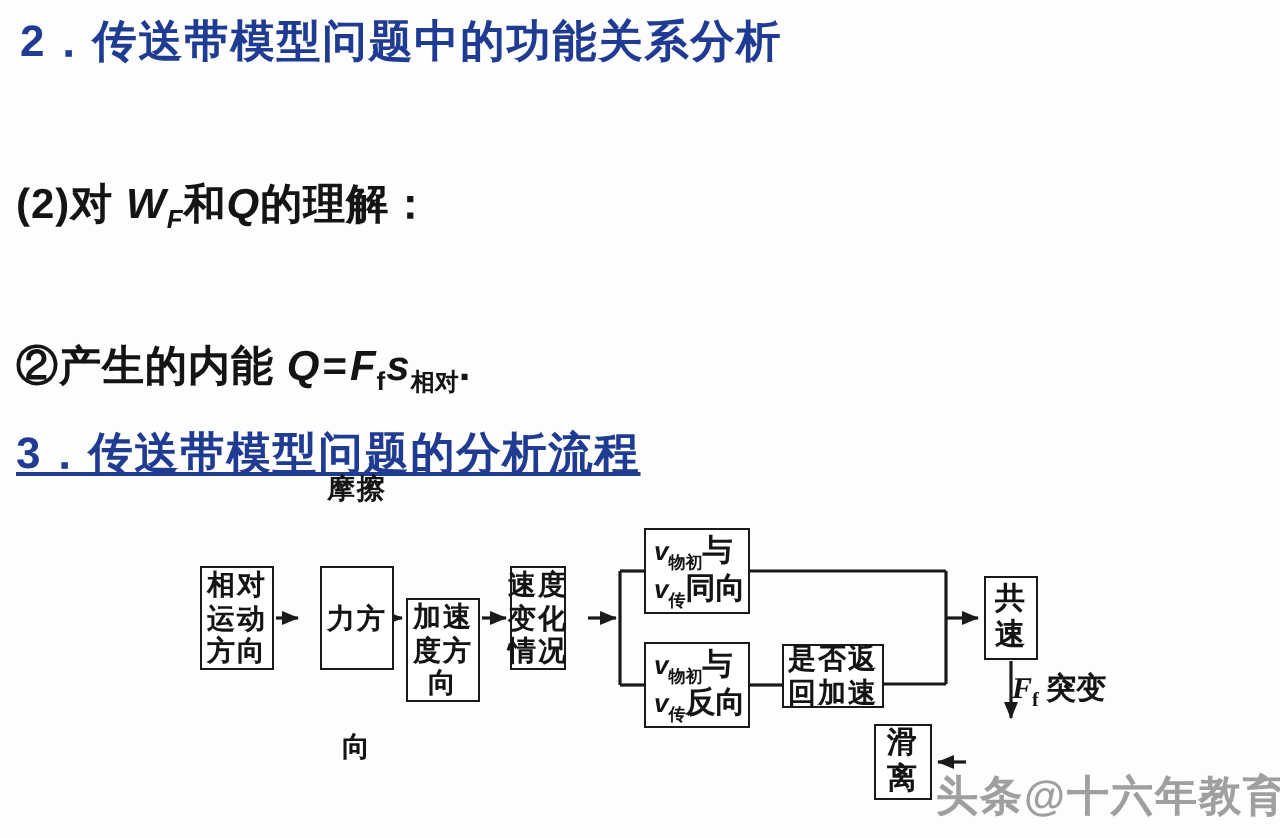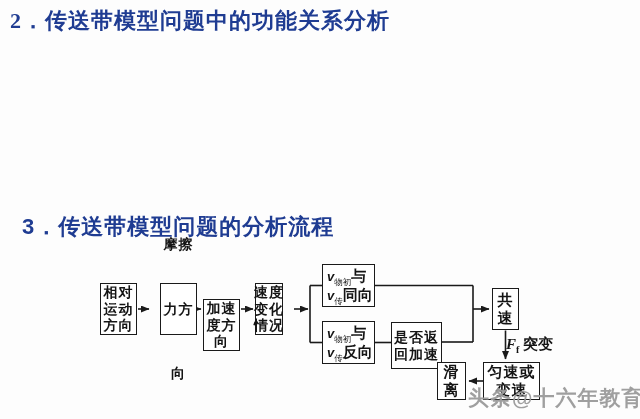--- a/index.html
+++ b/index.html
@@ -26,39 +26,47 @@
   #connectors{position:absolute;left:0;top:0;width:640px;height:164px;}
   .cl{stroke:var(--border);stroke-width:1.6;fill:none;}
   .ah{fill:var(--border);}
   .fbox{position:absolute;border:1.6px solid var(--border);background:#fff;
         box-sizing:border-box;display:flex;flex-direction:column;align-items:center;
         justify-content:center;font-weight:bold;color:var(--ink);}
   .fbox .r{line-height:1.2;font-size:14px;letter-spacing:1px;white-space:nowrap;}
   .fbox .rb{line-height:1.2;font-size:15px;letter-spacing:1px;white-space:nowrap;}
   .vrow{line-height:1.25;font-size:15px;white-space:nowrap;letter-spacing:0;}
   .vv{font-style:italic;font-weight:bold;font-size:13px;}
-  .vs{font-size:8.5px;font-weight:normal;}
+  .vs{font-size:8.5px;font-weight:bold;}
   #ff-label{position:absolute;left:506px;top:80px;font-size:15px;font-weight:bold;
             color:var(--ink);white-space:nowrap;font-family:Liberation Serif, serif;}
   #ff-label sub{font-size:10px;}
   #watermark{position:absolute;left:468px;top:129px;font-size:21px;font-weight:bold;
              color:var(--wm);letter-spacing:1px;white-space:nowrap;z-index:5;opacity:.95;}
 </style>
 </head>
 <body>
 
 <div id="slide">
 
-  <div class="hline" style="left:10px;top:6px;font-family:Liberation Serif, serif;">2．传送带模型问题中的功能关系分析</div>
+  <div class="hline" style="left:10px;top:6px;">2．传送带模型问题中的功能关系分析</div>
 
 
+  <div class="tline" style="left:8px;top:88px;">
+    <span>(2)对</span>
+    <span class="var">W</span><sub class="si">F</sub><span>和</span><span class="var">Q</span><span>的理解：</span>
+  </div>
 
 
+  <div class="tline" style="left:8px;top:169px;">
+    <span>②产生的内能</span>
+    <span class="var">Q</span><span class="op">=</span><span class="var">F</span><sub class="su">f</sub><span class="var">s</span><sub class="sc">相对</sub><span>.</span>
+  </div>
 
-  <div class="hline" style="left:22px;top:212px;">3．传送带模型问题的分析流程</div>
+  <div class="hline" style="left:8px;top:212px;text-decoration:underline;">3．传送带模型问题的分析流程</div>
 
   <div id="flow">
 
     <svg id="connectors" viewBox="0 0 640 164" xmlns="http://www.w3.org/2000/svg">
       <defs>
         <marker id="ah" markerUnits="userSpaceOnUse" markerWidth="9" markerHeight="8" refX="8" refY="3.5" orient="auto">
           <path class="ah" d="M0,0 L8.5,3.5 L0,7 Z"></path>
         </marker>
       </defs>
       <g>
@@ -103,39 +111,35 @@
     <div class="fbox" style="left:322px;top:9px;width:53px;height:43px;align-items:flex-start;padding-left:4px;">
       <div class="vrow"><span class="vv">v</span><sub class="vs">物初</sub><span>与</span></div>
       <div class="vrow"><span class="vv">v</span><sub class="vs">传</sub><span>同向</span></div>
     </div>
 
     <div class="fbox" style="left:322px;top:66px;width:53px;height:43px;align-items:flex-start;padding-left:4px;">
       <div class="vrow"><span class="vv">v</span><sub class="vs">物初</sub><span>与</span></div>
       <div class="vrow"><span class="vv">v</span><sub class="vs">传</sub><span>反向</span></div>
     </div>
 
-    <div class="fbox" style="left:391px;top:67px;width:51px;height:47px;">
+    <div class="fbox" style="left:391px;top:67px;width:51px;height:32px;">
       <div class="r">是否返</div>
       <div class="r">回加速</div>
     </div>
 
     <div class="fbox" style="left:492px;top:33px;width:27px;height:42px;">
       <div class="rb">共</div>
       <div class="rb">速</div>
     </div>
 
     <div id="ff-label">
       <span class="var">F</span><sub>f</sub>
       <span>突变</span>
     </div>
 
-    <div class="fbox" style="left:483px;top:107px;width:57px;height:38px;">
-      <div class="rb">匀速或</div>
-      <div class="rb">变速</div>
-    </div>
 
     <div class="fbox" style="left:437px;top:107px;width:29px;height:38px;">
       <div class="rb">滑</div>
       <div class="rb">离</div>
     </div>
 
     <div id="watermark">头条@十六年教育</div>
   </div>
 </div>
 

